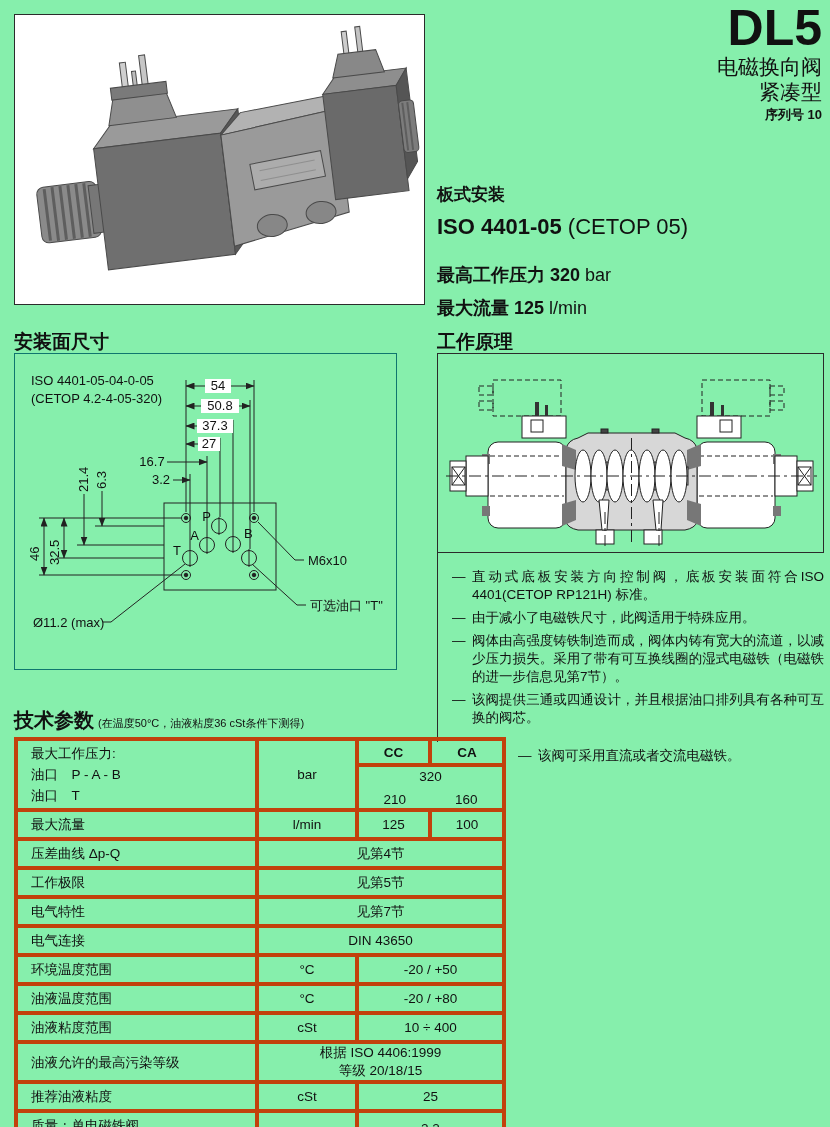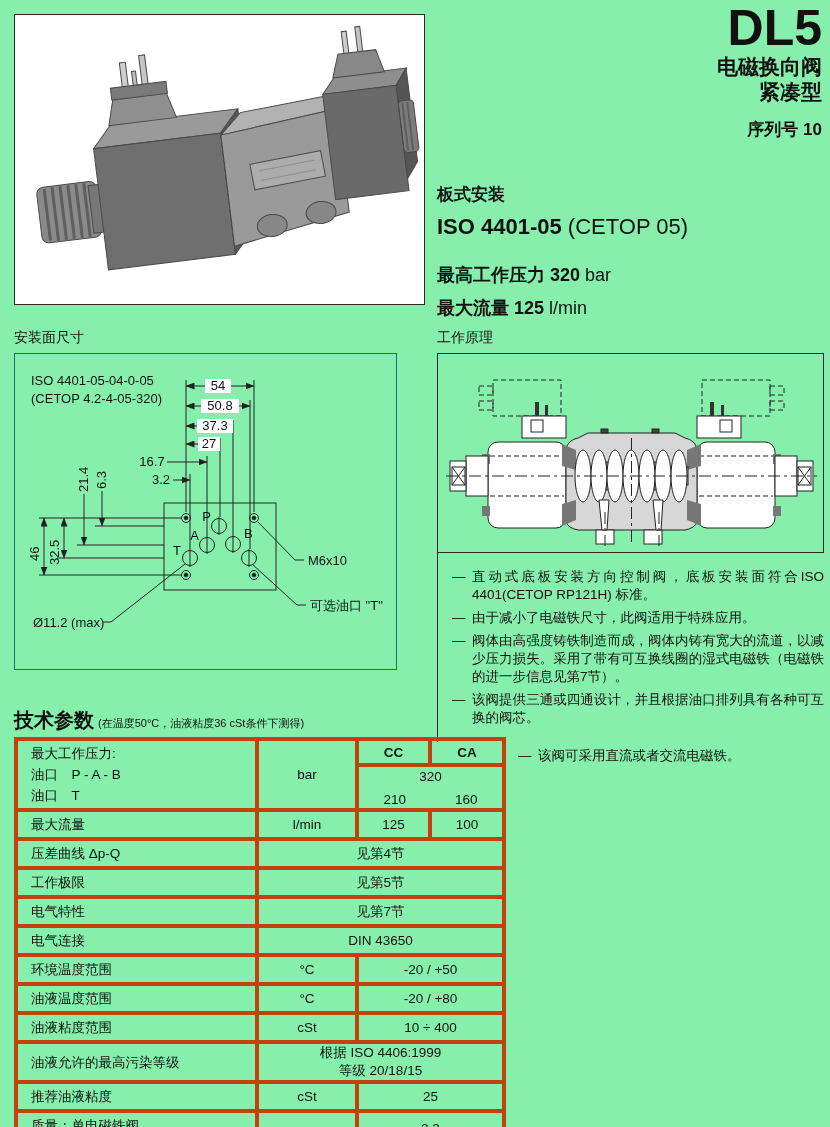--- a/index.html
+++ b/index.html
@@ -6,32 +6,32 @@
   .page{position:relative;width:830px;height:1127px;background:#86efac;
         font-family:"Liberation Sans","DejaVu Sans",sans-serif;color:#111;overflow:hidden;}
 
   
   .photo-frame{position:absolute;left:14px;top:14px;width:409px;height:289px;
                border:1px solid #2b2b2b;background:#fff;}
 
   
   .brand{position:absolute;right:8px;top:2px;text-align:right;}
   .brand .model{font-size:50px;font-weight:bold;line-height:1.04;}
-  .brand .sub{font-size:21px;font-weight:bold;line-height:25px;}
-  .brand .serial{font-size:17px;font-weight:bold;margin-top:14px;}
+  .brand .sub{font-size:21px;font-weight:normal;line-height:25px;}
+  .brand .serial{font-size:13px;font-weight:bold;margin-top:2px;}
 
   
   .intro{position:absolute;left:437px;top:183px;}
   .intro .row1{font-size:17px;font-weight:bold;margin-bottom:8px;}
   .intro .row2{font-size:22px;margin-bottom:23px;}
   .intro .row3{font-size:18px;font-weight:bold;margin-bottom:9px;}
   .intro .b{font-weight:bold;}
   .intro .unit{font-weight:normal;}
 
-  .section-title{position:absolute;font-size:14px;font-weight:normal;}
+  .section-title{position:absolute;font-size:19px;font-weight:bold;}
 
   .mount-box{position:absolute;left:14px;top:353px;width:381px;height:315px;border:1px solid #0f766e;}
   .principle-box{position:absolute;left:437px;top:353px;width:385px;height:198px;border:1px solid #2b2b2b;}
   .v-rule{position:absolute;left:437px;top:551px;width:1px;height:191px;background:#2b2b2b;}
 
   .bullets{position:absolute;left:452px;top:568px;width:372px;margin:0;padding:0;list-style:none;}
   .bullets li{display:flex;font-size:13.5px;line-height:18px;margin-bottom:5px;text-align:justify;}
   .bullets .dash{flex:0 0 20px;}
   .bullet-last{position:absolute;left:518px;top:747px;display:flex;font-size:13.5px;line-height:18px;}
   .bullet-last .dash{flex:0 0 20px;}

